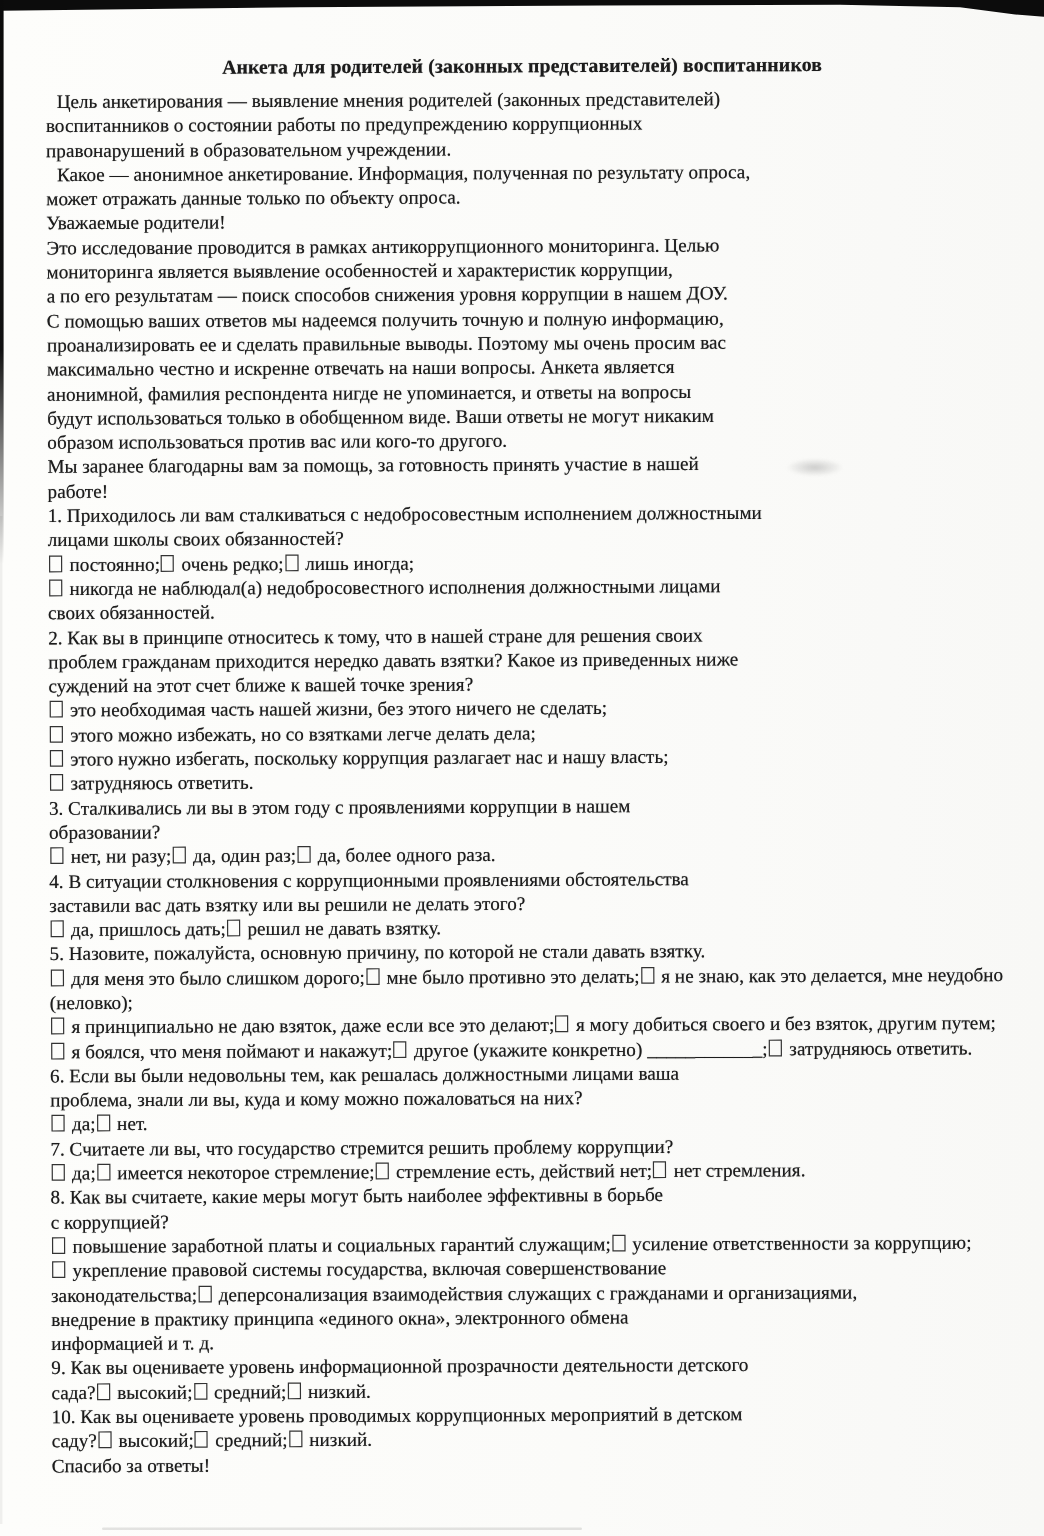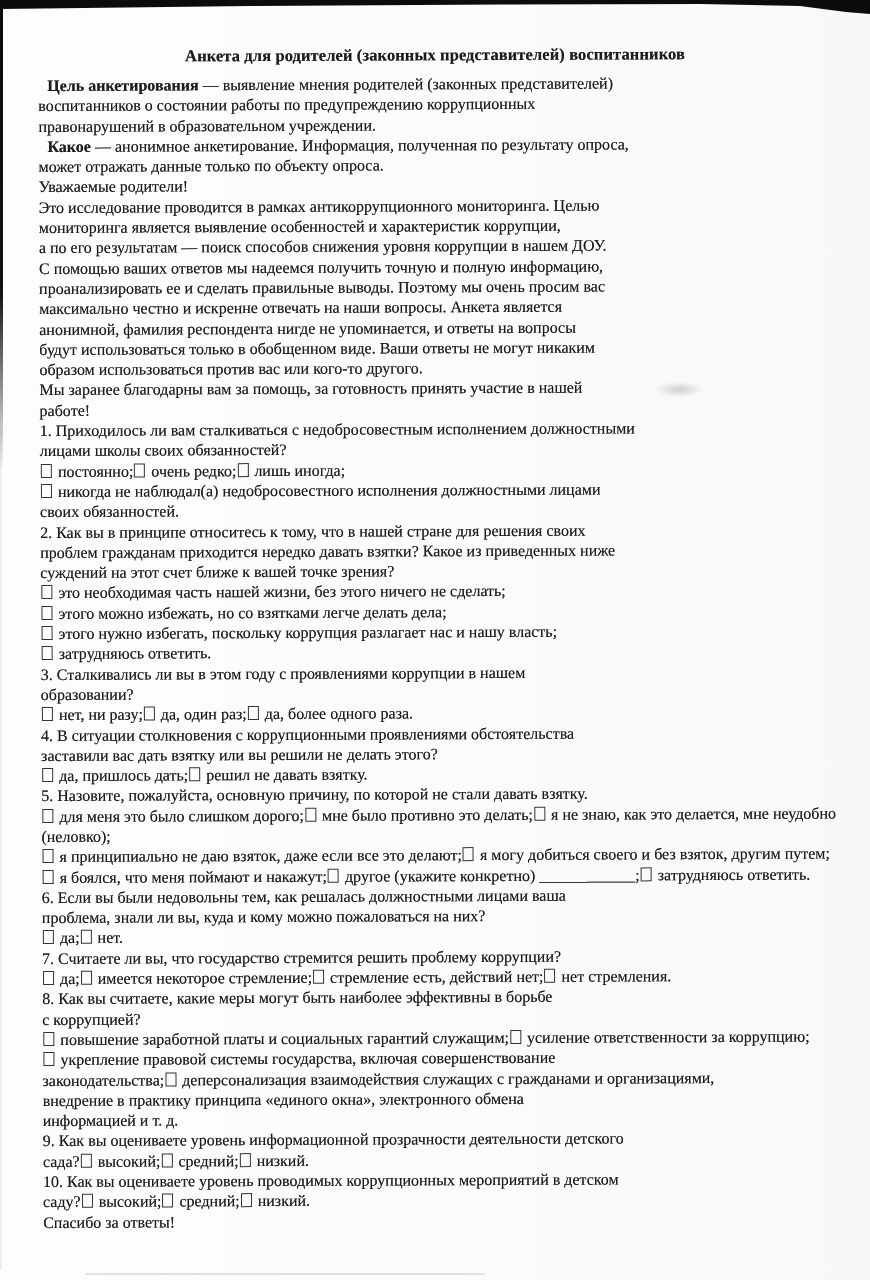--- a/index.html
+++ b/index.html
@@ -41,21 +41,21 @@
   }
   .title {
     text-align: center; font-weight: bold; font-size: 16.5px;
     line-height: 21px; margin-bottom: 9px; letter-spacing: 0.1px;
   }
   .ln {
     padding-left: 38px; font-size: 16px; line-height: 20.3px; height: 20.3px;
     white-space: nowrap;
   }
   .ln.ind { padding-left: 47px; }
-  .bold { font-weight: bold; }
+  .bold { font-weight: normal; }
   .cb {
     display: inline-block; width: 9px; height: 12px;
     border: 1px solid #333; background: transparent;
     vertical-align: -1px; margin: 0 2px 0 1px;
   }
 </style>
 </head>
 <body>
 
 <div class="page">

